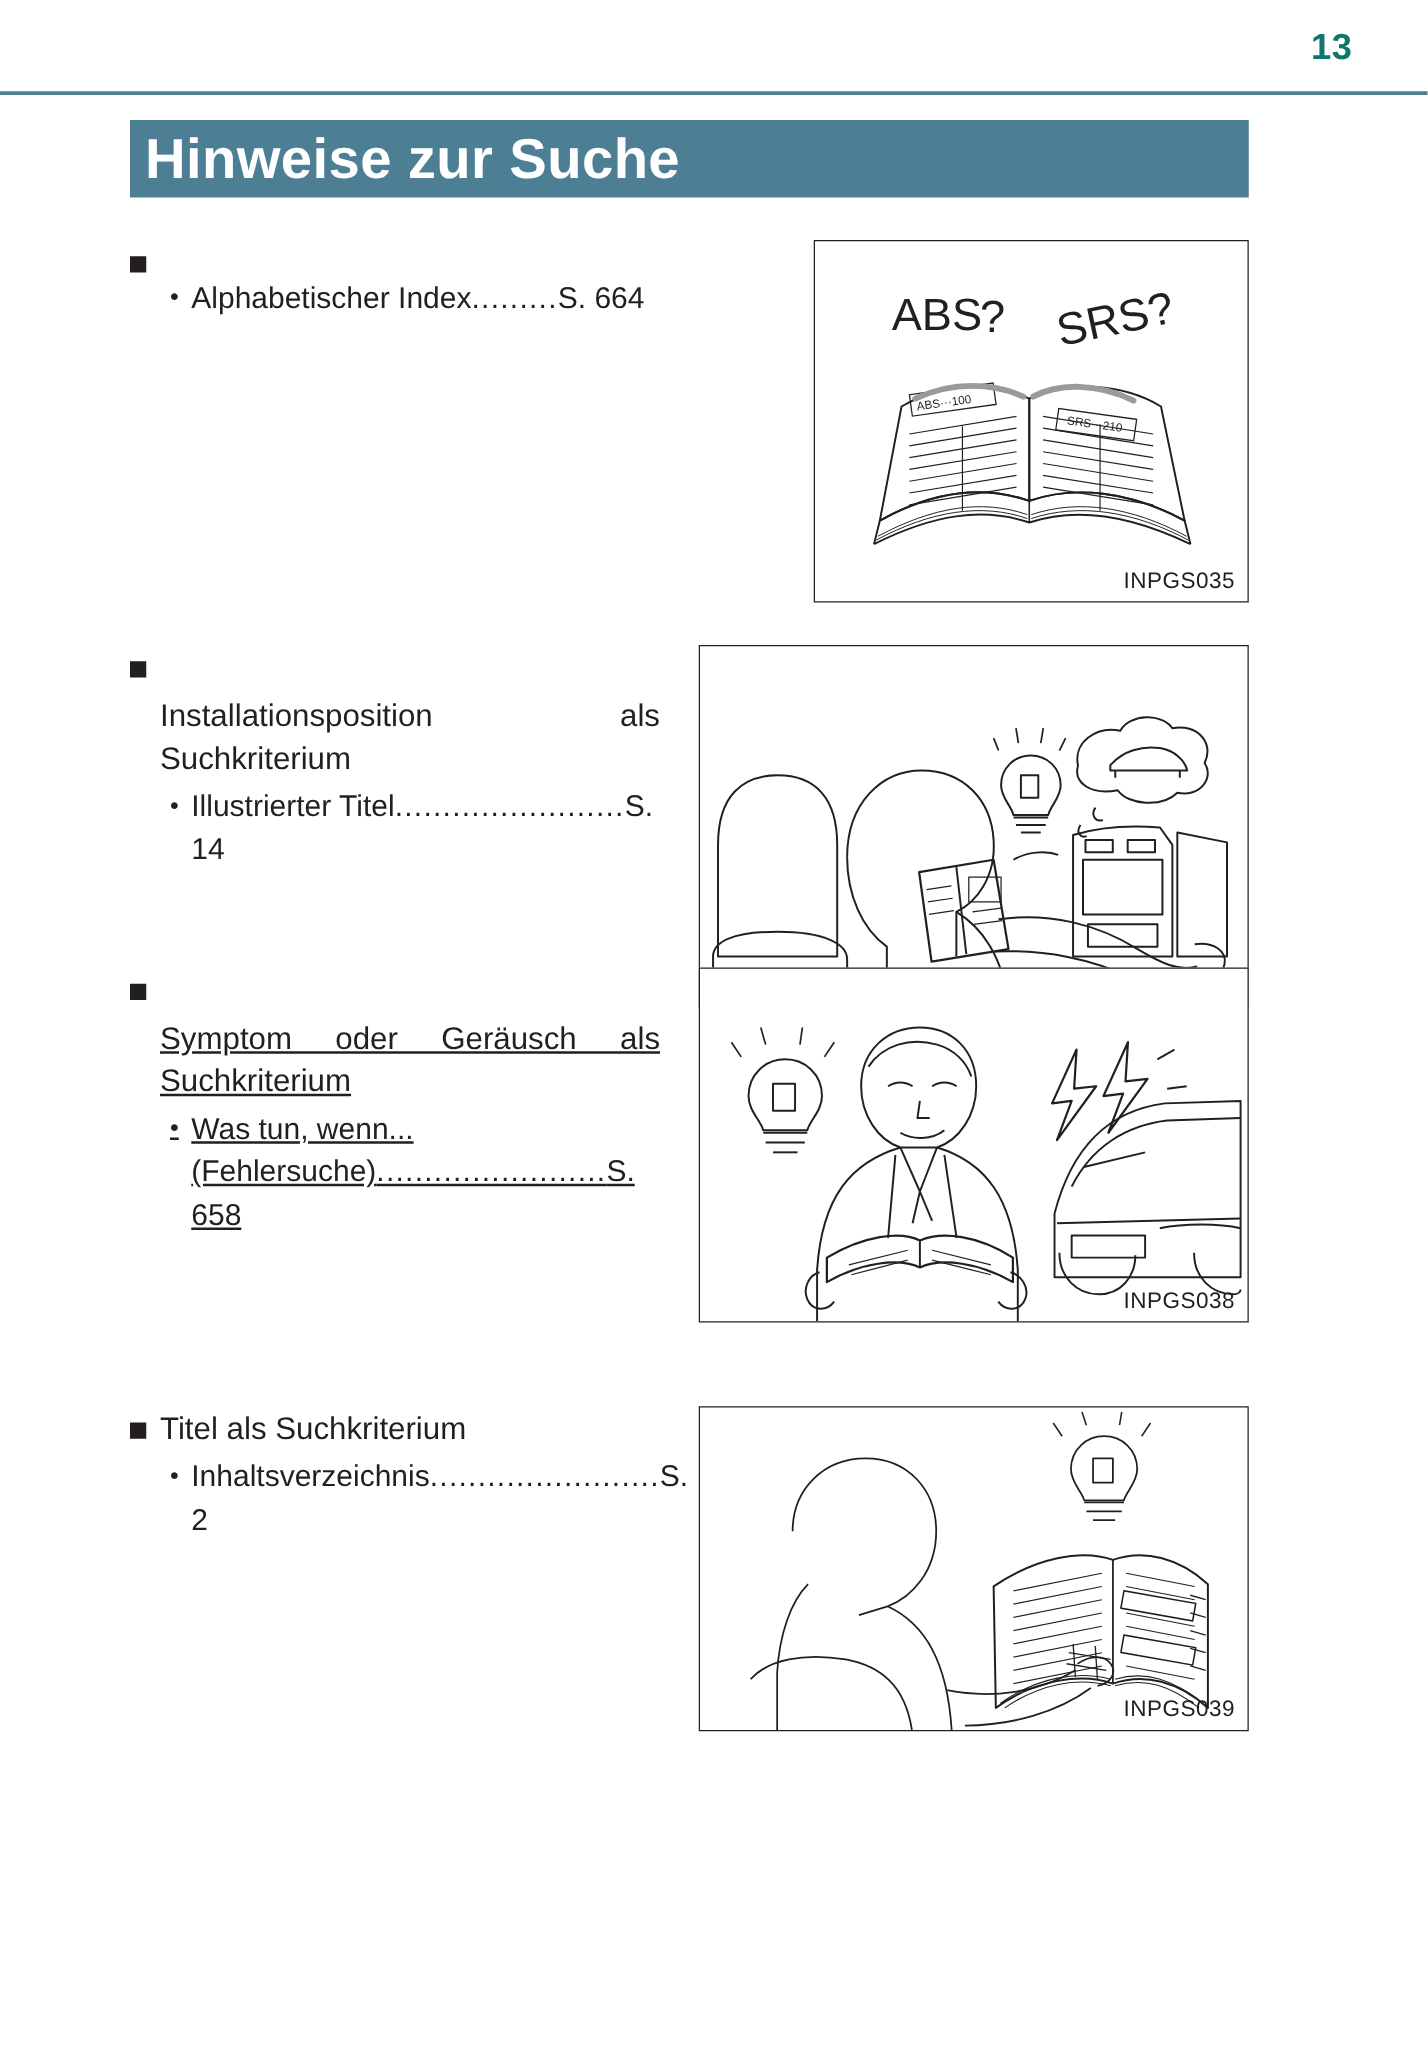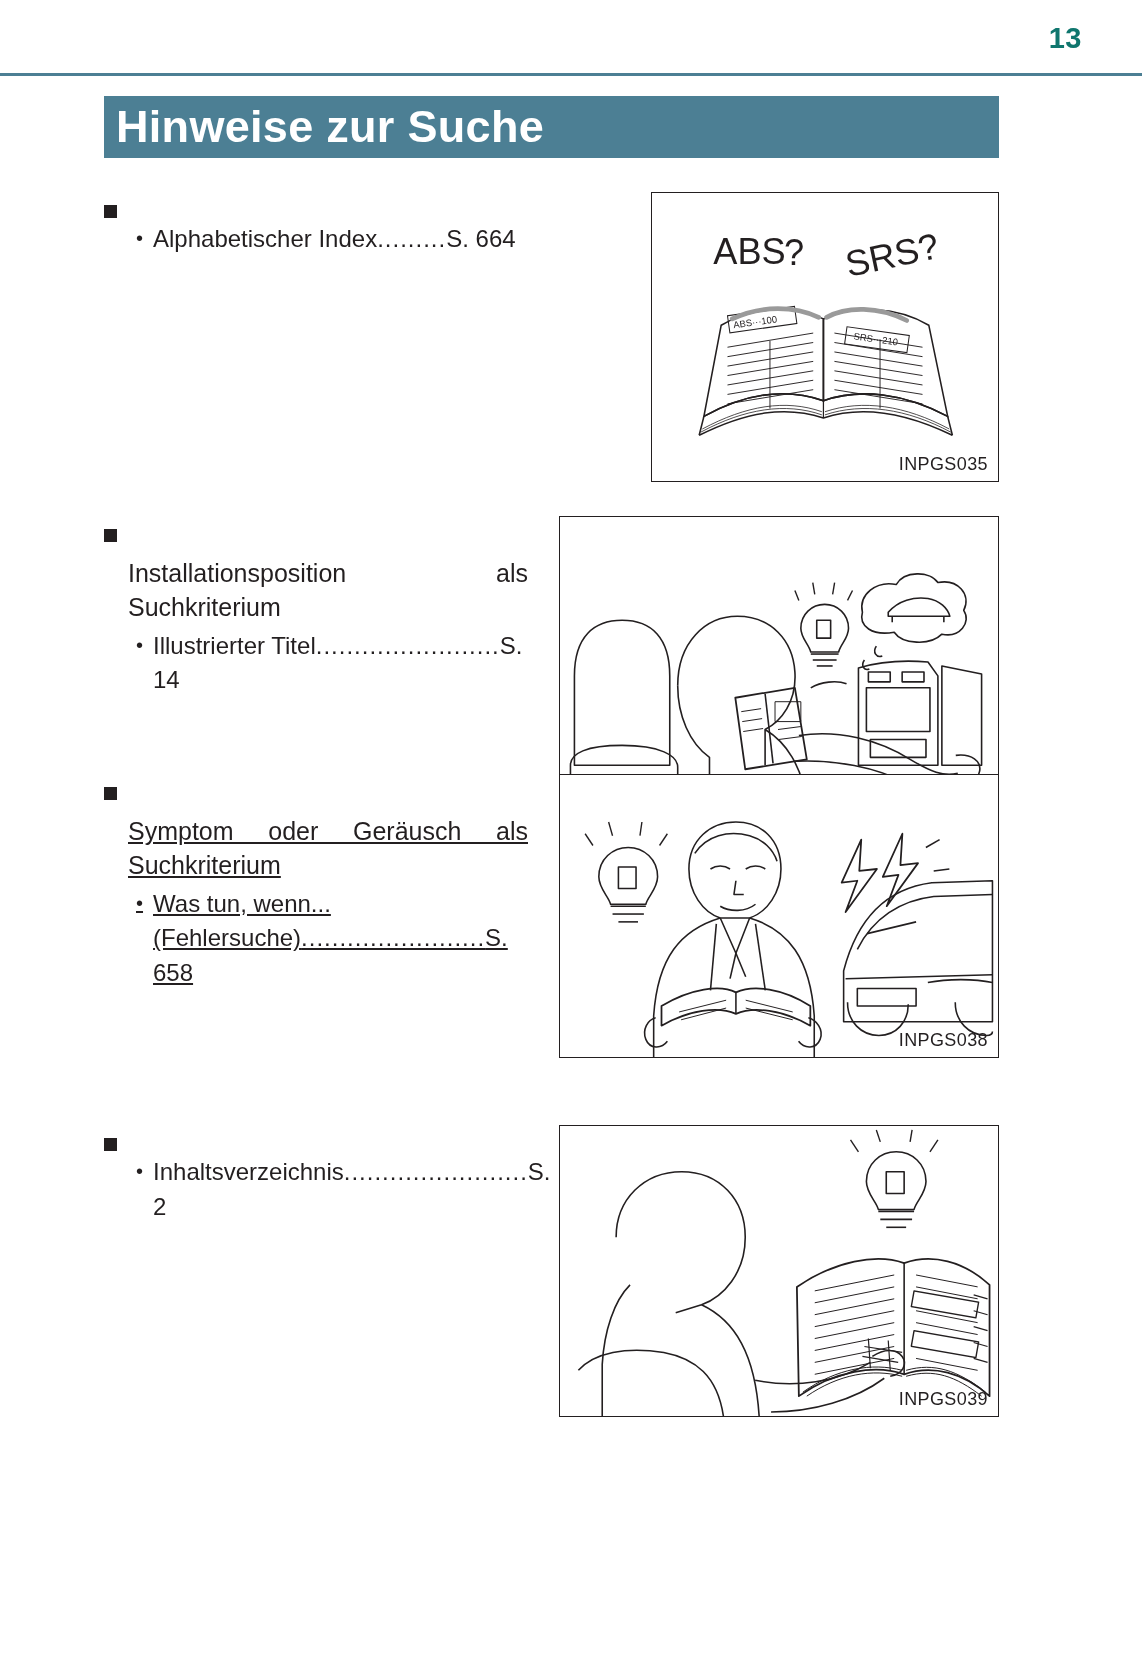--- a/index.html
+++ b/index.html
@@ -366,28 +366,29 @@
         </g>
       </svg>
       <span class="fig-code">INPGS038</span>
     </div>
   </div>
 
   <div class="row" style="top:1125px;">
     <div class="row-text">
       <div class="item-heading">
         <span class="bullet-square"></span>
+        <span class="heading-label">Titel als Suchkriterium</span>
       </div>
       <div class="sub-item">
         <span class="bullet-dot">•</span>
         <span class="sub-text"><span>Inhaltsverzeichnis</span><span class="dots-line">........................</span><span>S. 2</span></span>
       </div>
     </div>
 
-    <div class="figure" style="width:440px;height:292px;">
+    <div class="figure" style="width:440px;height:260px;">
       <svg class="fig-svg" viewBox="0 0 440 292">
         <g fill="none" stroke="#231f20" stroke-width="1.6" stroke-linejoin="round">
 
           <path d="M56 112 C 56 74, 84 46, 122 46 C 160 46, 186 74, 186 112 C 186 148, 164 172, 142 180 L 116 188"></path>
           <path d="M70 160 C 54 176, 44 206, 42 240 L 42 292"></path>
           <path d="M142 180 C 176 196, 196 230, 200 292"></path>
           <path d="M18 246 C 34 228, 66 222, 104 228 C 136 234, 158 252, 164 292"></path>
 
           <path d="M196 256 C 236 264, 280 258, 312 238"></path>
           <path d="M212 288 C 254 288, 296 276, 326 254"></path>

